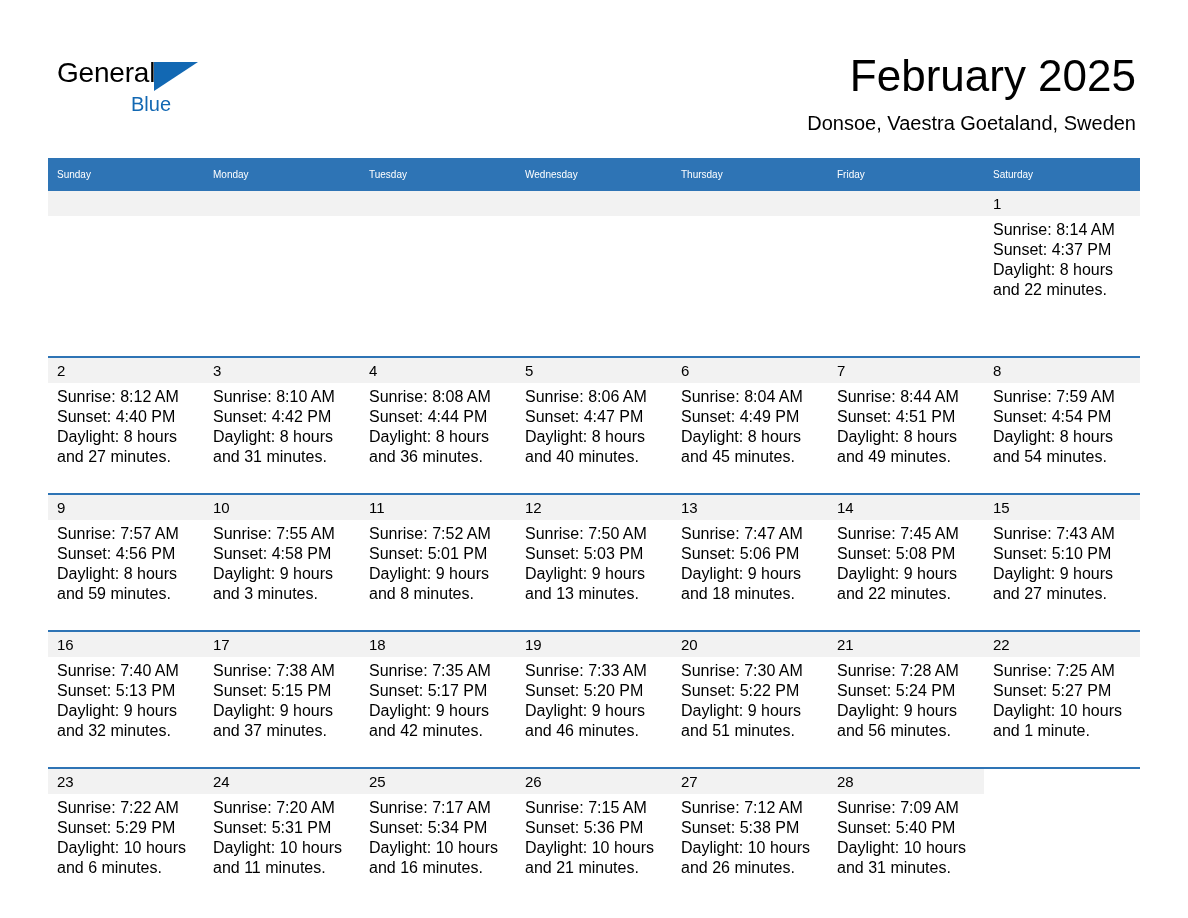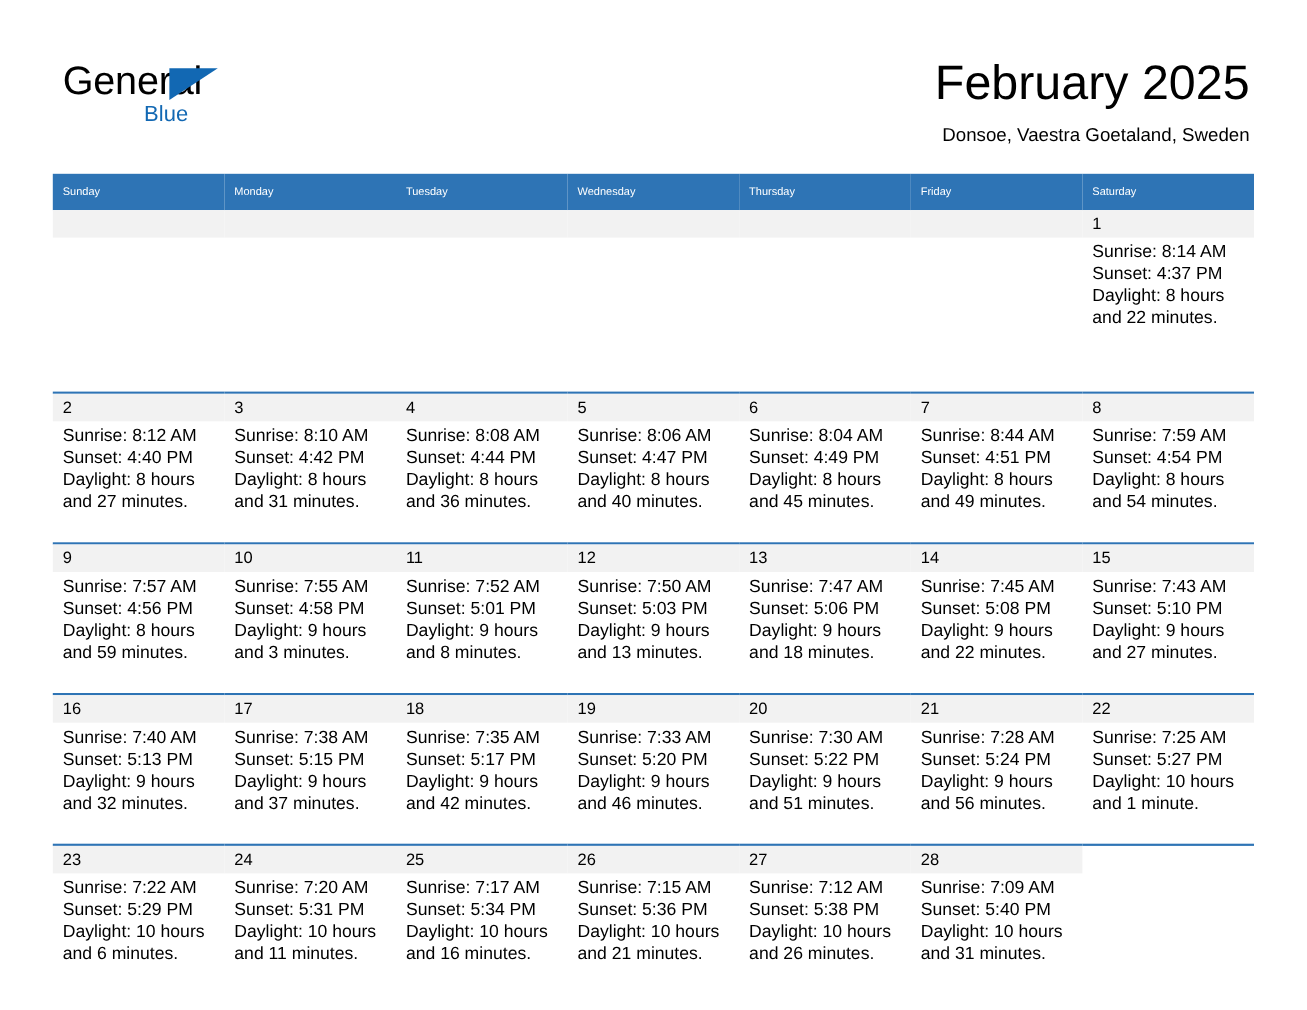--- a/index.html
+++ b/index.html
@@ -34,21 +34,21 @@
     position: absolute;
     left: 57px;
     top: 55px;
     width: 180px;
     height: 72px;
   }
   .logo-general {
     position: absolute;
     left: 0;
     top: 0;
-    font-size: 36px;
+    font-size: 28px;
     letter-spacing: -0.2px;
     color: #000000;
     line-height: 36px;
     font-family: "Liberation Sans", sans-serif;
   }
   .logo-blue {
     position: absolute;
     left: 74px;
     top: 31px;
     font-size: 20px;
@@ -74,21 +74,21 @@
     margin-left: 32px;
   }
   .month-title {
     font-size: 44px;
     font-weight: normal;
     line-height: 52px;
     color: #000000;
     white-space: nowrap;
   }
   .location-title {
-    font-size: 17px;
+    font-size: 20px;
     font-weight: normal;
     line-height: 30px;
     color: #000000;
     margin-top: 6px;
     white-space: nowrap;
   }
 
   
   .calendar {
     position: absolute;

